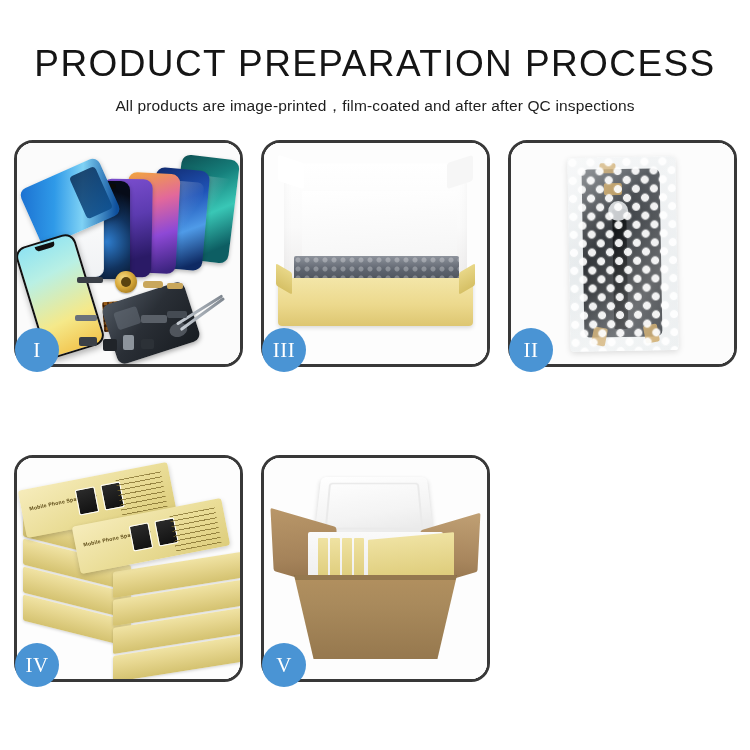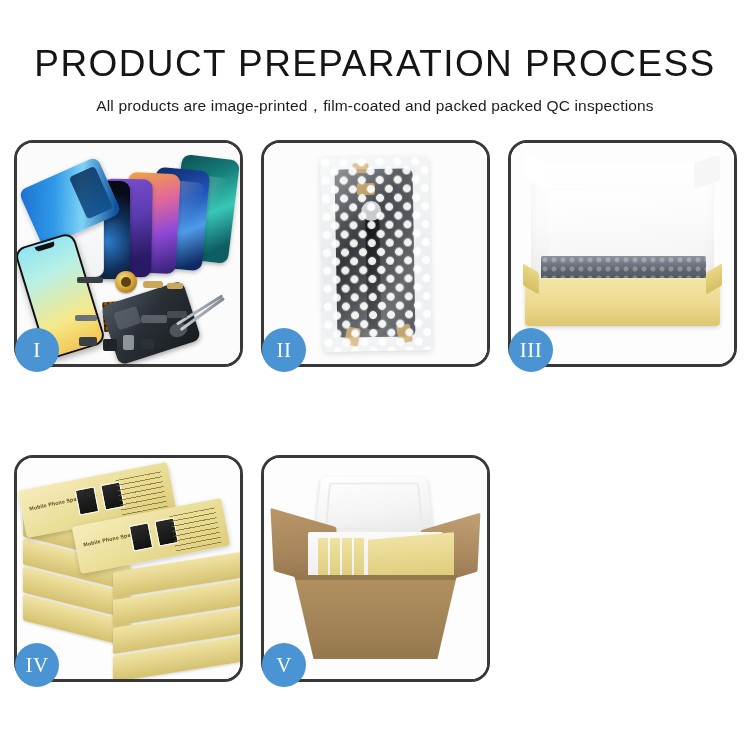--- a/index.html
+++ b/index.html
@@ -526,21 +526,21 @@
     background: rgba(120,92,56,.5); transform: skewY(12deg); border-radius:1px;
   }
 </style>
 </head>
 <body>
 
 <div id="page">
 
   <div class="header">
     <h1 class="page-title">PRODUCT PREPARATION PROCESS</h1>
-    <p class="page-subtitle">All products are image-printed，film-coated and packed packed QC inspections</p>
+    <p class="page-subtitle">All products are image-printed，film-coated and after after QC inspections</p>
   </div>
 
   <div class="grid">
 
     <div class="panel">
       <div class="panel-inner">
         <div class="p1-bg"></div>
         <div class="ph-fan ph-a"></div>
         <div class="ph-fan ph-b"></div>
         <div class="ph-fan ph-c"></div>
@@ -568,48 +568,48 @@
         <div class="tiny-part tp7"></div>
         <div class="tiny-part tp8"></div>
         <div class="tiny-part tp9"></div>
         <div class="tiny-part tp10"></div>
       </div>
       <div class="step-badge">I</div>
     </div>
 
     <div class="panel">
       <div class="panel-inner">
+        <div class="p3-bg"></div>
+        <div class="box3">
+          <div class="lid">
+            <div class="lid-face"></div>
+          </div>
+          <div class="contents"></div>
+          <div class="base"></div>
+        </div>
+      </div>
+      <div class="step-badge">III</div>
+    </div>
+
+    <div class="panel">
+      <div class="panel-inner">
         <div class="p2-bg"></div>
         <div class="bubble-pack">
           <div class="inner-part"></div>
           <div class="flex-strip"></div>
           <div class="conn-a"></div>
           <div class="tape-a"></div>
           <div class="tape-b"></div>
           <div class="tape-c"></div>
           <div class="tape-d"></div>
           <div class="bubbles"></div>
           <div class="sheen"></div>
         </div>
       </div>
       <div class="step-badge">II</div>
-    </div>
-
-    <div class="panel">
-      <div class="panel-inner">
-        <div class="p3-bg"></div>
-        <div class="box3">
-          <div class="lid">
-            <div class="lid-face"></div>
-          </div>
-          <div class="contents"></div>
-          <div class="base"></div>
-        </div>
-      </div>
-      <div class="step-badge">III</div>
     </div>
 
     <div class="panel">
       <div class="panel-inner">
         <div class="p4-bg"></div>
         <div class="stack">
           <div class="sbox sb-l1"></div>
           <div class="sbox sb-l2"></div>
           <div class="sbox sb-l3"></div>
           <div class="sbox sb-l4"></div>

